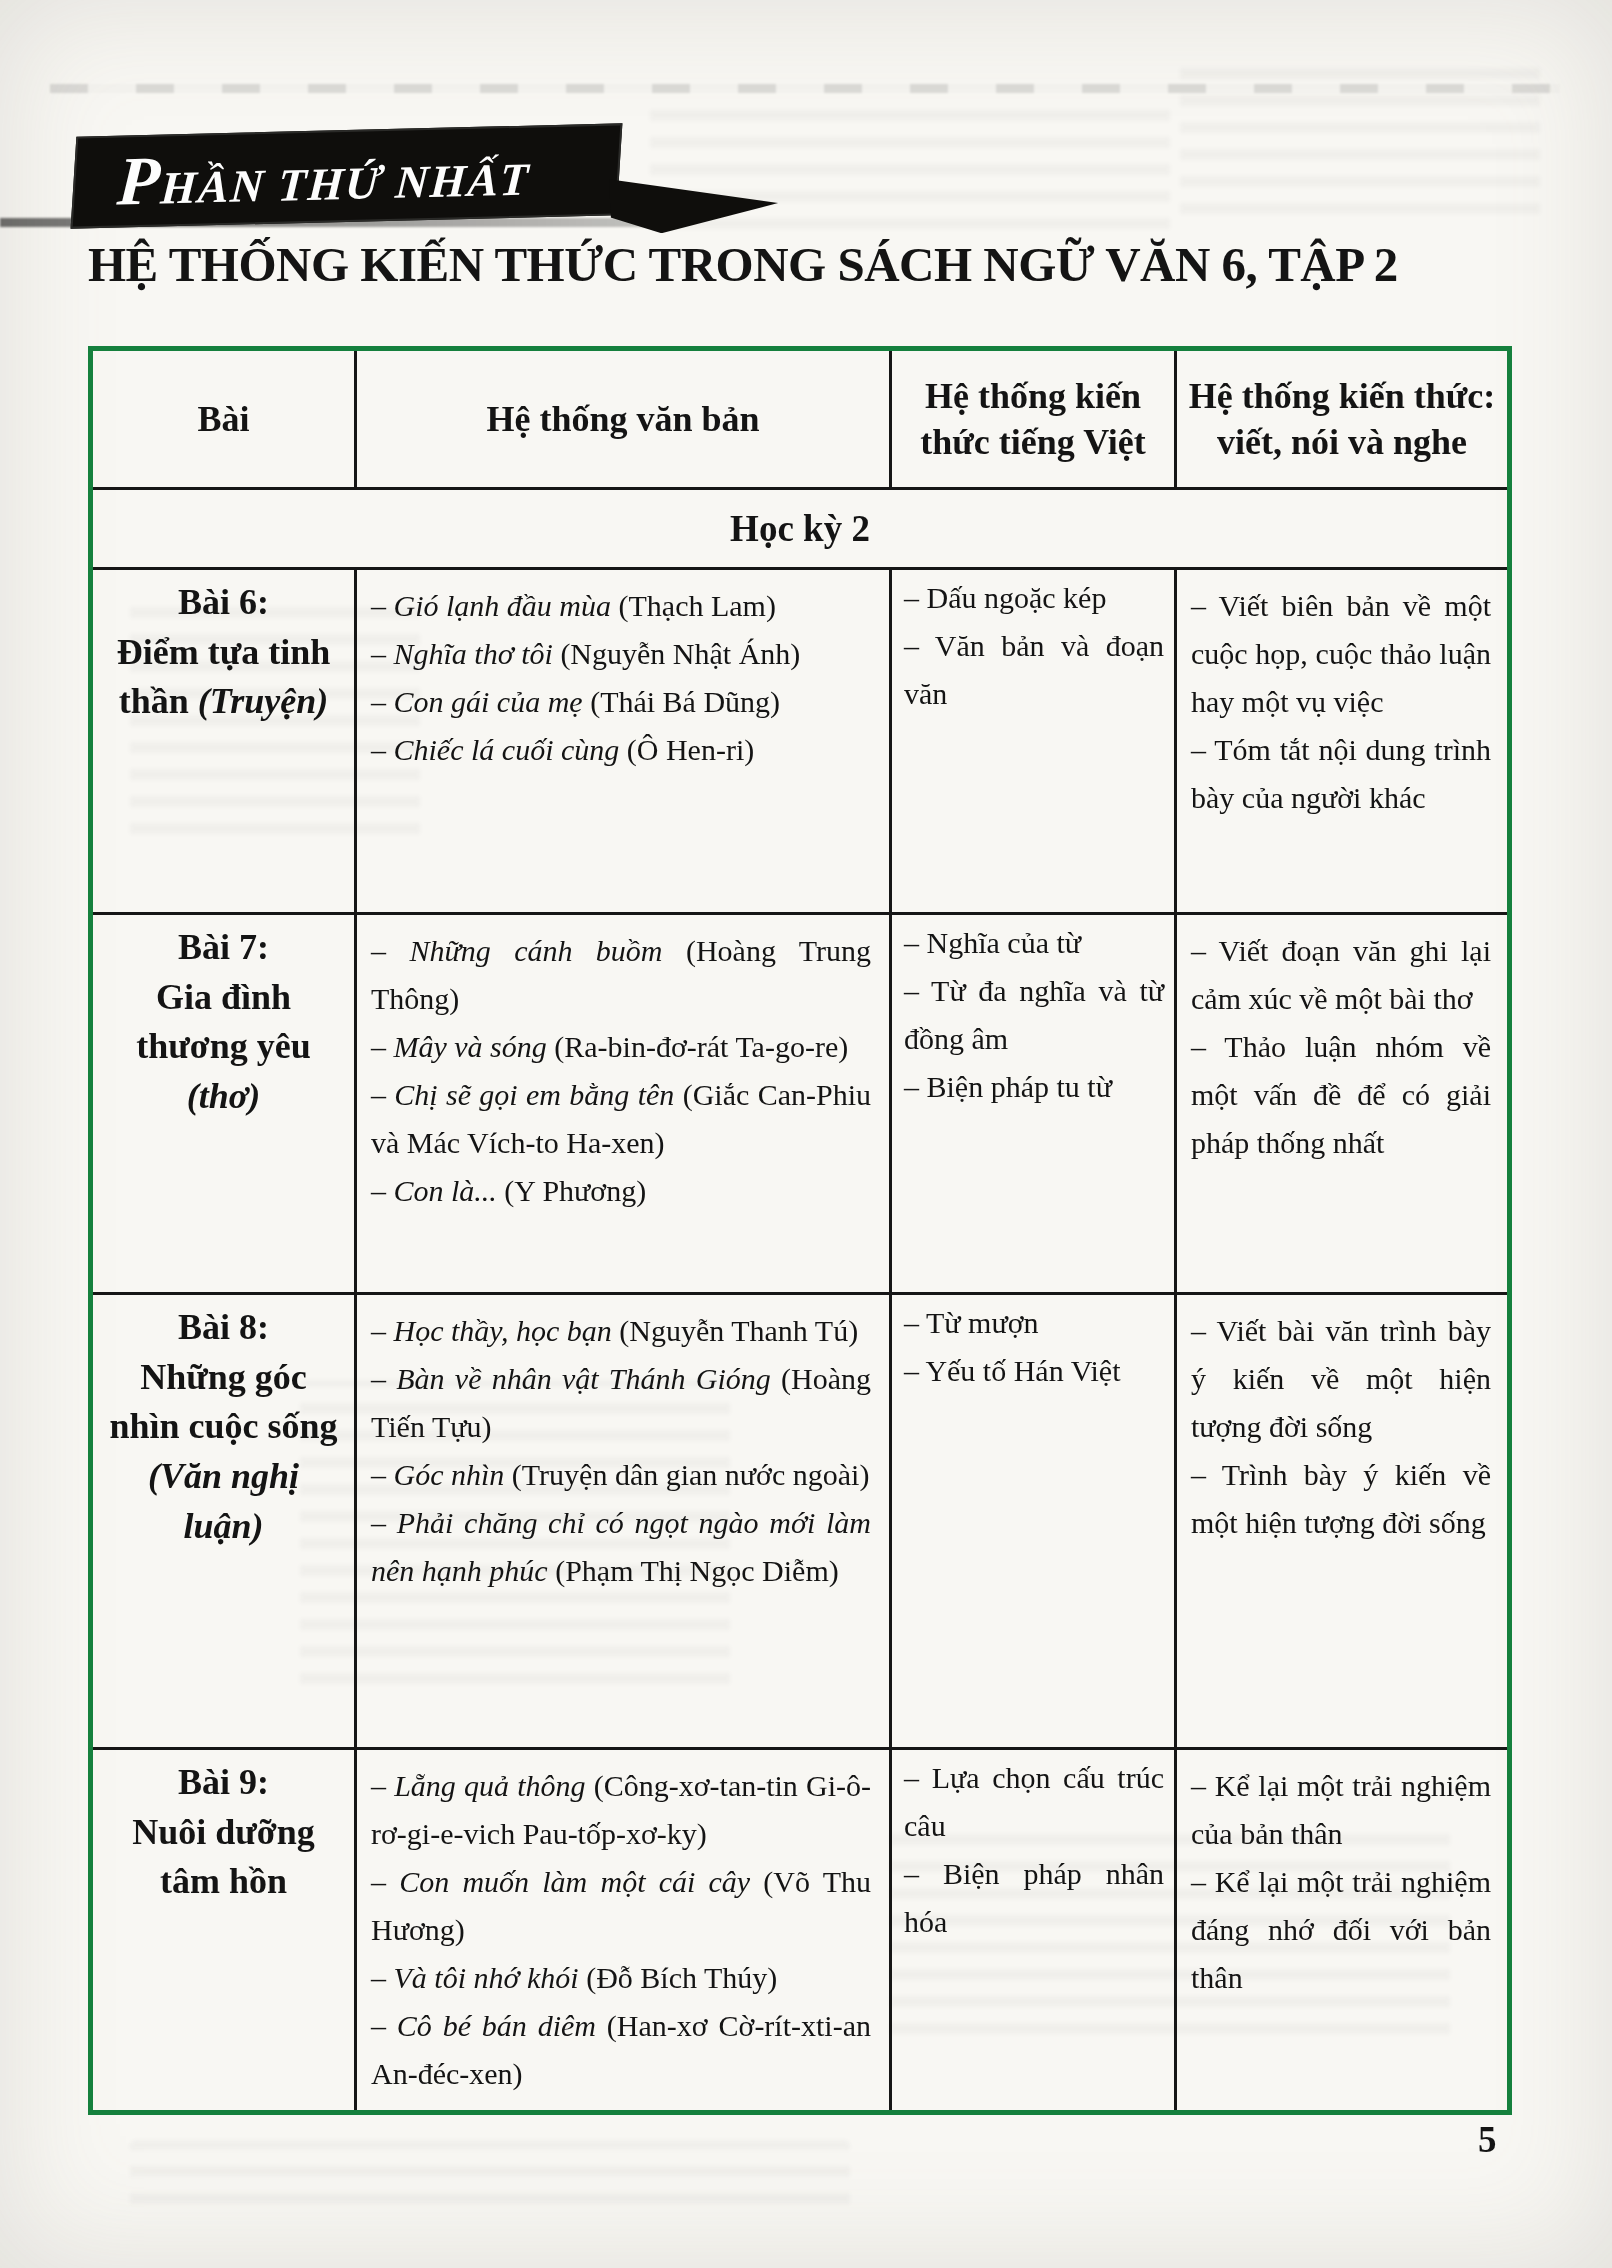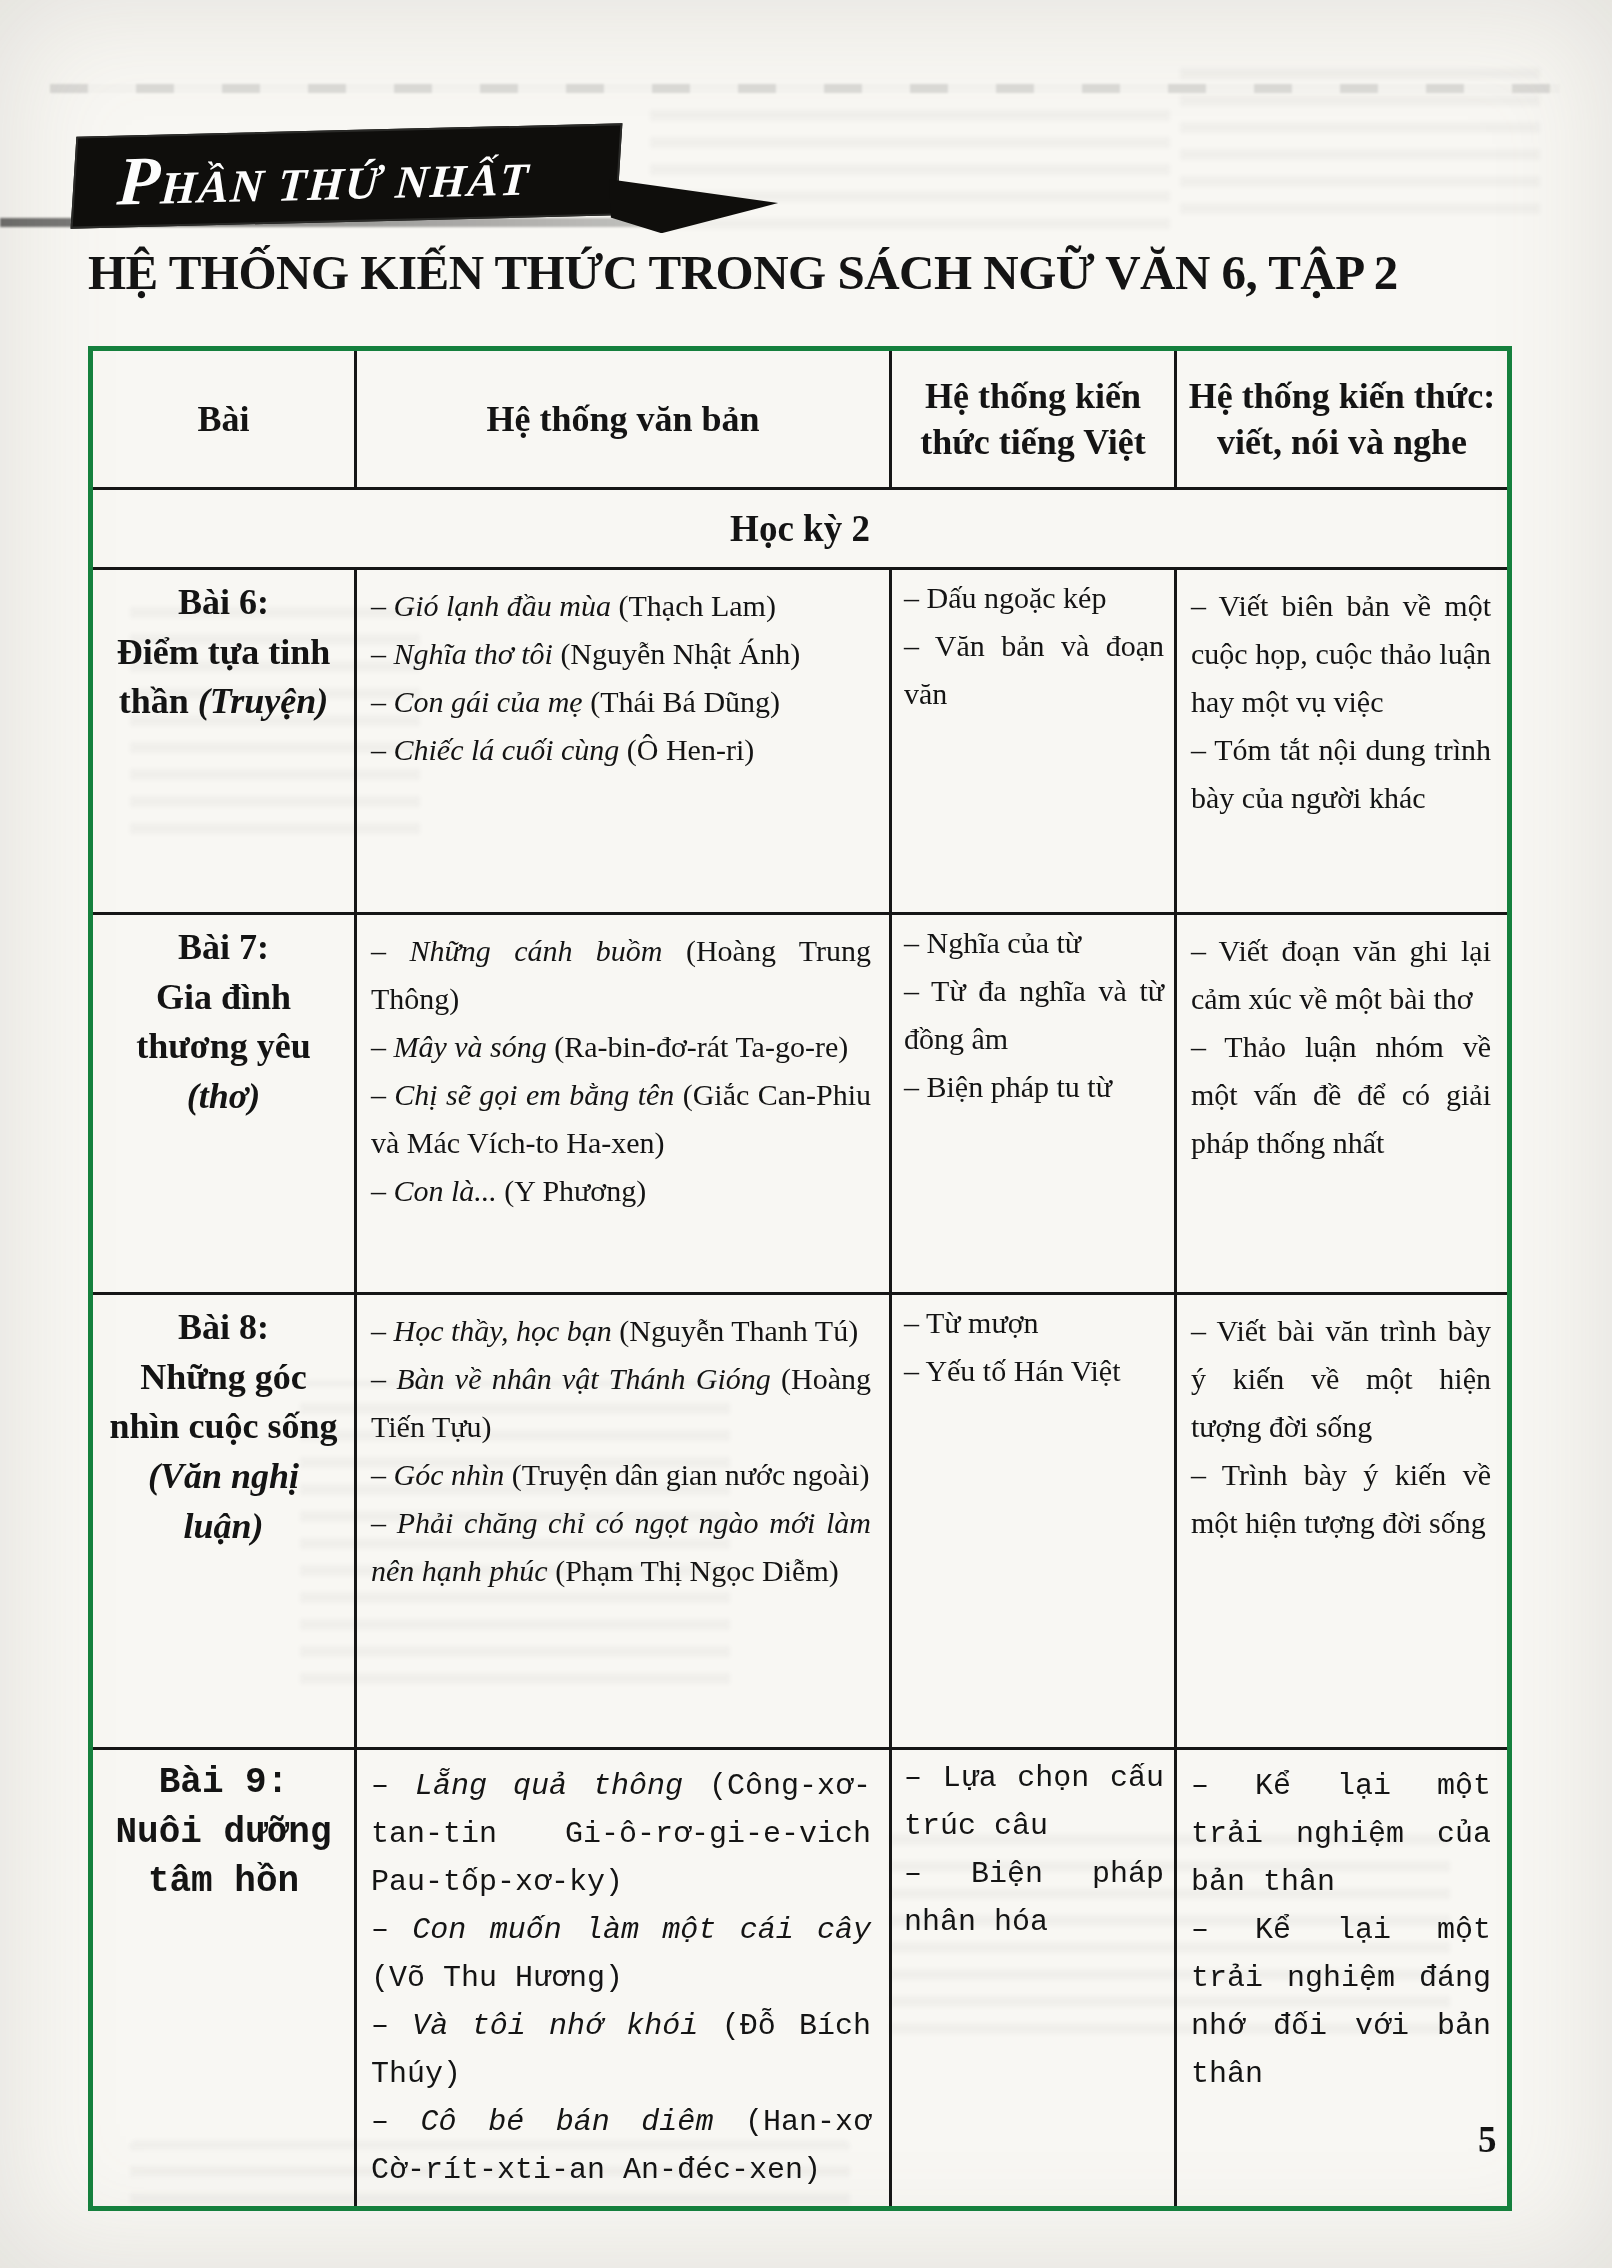--- a/index.html
+++ b/index.html
@@ -43,21 +43,21 @@
     clip-path:polygon(0 10%,100% 58%,30% 100%,0 72%);
     transform:rotate(-2deg);
   }
   .banner-shadow{
     position:absolute;left:-58px;top:100px;width:650px;height:9px;
     background:linear-gradient(90deg,rgba(0,0,0,.55),rgba(0,0,0,.22));
     filter:blur(1.2px);
   }
   
   .title{
-    position:absolute;left:88px;top:244px;width:1430px;margin:0;
+    position:absolute;left:88px;top:236px;width:1430px;margin:0;
     font-size:49px;font-weight:bold;letter-spacing:-.5px;white-space:nowrap;
   }
   
   table.grid{
     position:absolute;left:88px;top:346px;width:1419px;
     border-collapse:collapse;table-layout:fixed;
     border:5px solid #15803d;
   }
   table.grid th,table.grid td{
     border:3px solid #161616;
@@ -186,21 +186,21 @@
           </td>
           <td class="body-cell vn-cell">
             <p class="item">– Từ mượn</p>
             <p class="item">– Yếu tố Hán Việt</p>
           </td>
           <td class="body-cell ws-cell">
             <p class="item">– Viết bài văn trình bày ý kiến về một hiện tượng đời sống</p>
             <p class="item">– Trình bày ý kiến về một hiện tượng đời sống</p>
           </td>
         </tr>
-        <tr style="height: 355px; font-family: Liberation Mono, monospace;">
+        <tr style="height: 355px;">
           <td class="lesson-cell">
             <div class="lesson-num">Bài 9:</div>
             <div class="lesson-name">Nuôi dưỡng tâm hồn</div>
           </td>
           <td class="body-cell texts-cell">
             <p class="item">– <i>Lẵng quả thông</i> (Công-xơ-tan-tin Gi-ô-rơ-gi-e-vich Pau-tốp-xơ-ky)</p>
             <p class="item">– <i>Con muốn làm một cái cây</i> (Võ Thu Hương)</p>
             <p class="item">– <i>Và tôi nhớ khói</i> (Đỗ Bích Thúy)</p>
             <p class="item">– <i>Cô bé bán diêm</i> (Han-xơ Cờ-rít-xti-an An-đéc-xen)</p>
           </td>

